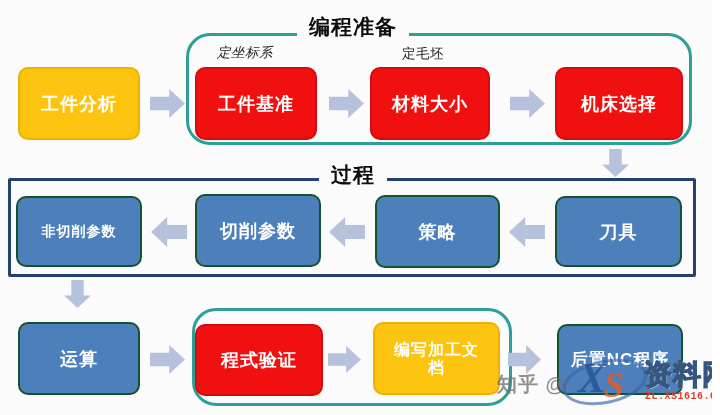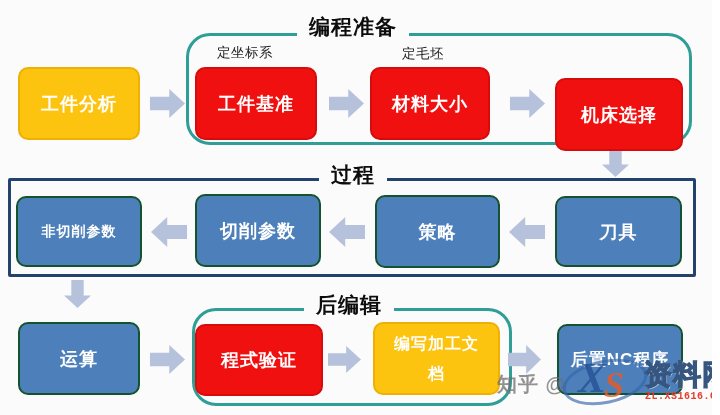--- a/index.html
+++ b/index.html
@@ -37,21 +37,21 @@
     position:absolute;z-index:3;box-sizing:border-box;
     display:flex;align-items:center;justify-content:center;
     border-radius:10px;color:#fff;font-weight:600;
     text-align:center;letter-spacing:1px;
   }
   .box.red{background:#f01010;border:2px solid #d60c0c;}
   .box.yellow{background:#fcc30f;border:2px solid #eeb007;}
   .box.blue{background:#4d80ba;border:2px solid #14532d;}
   .fs18{font-size:18px;}
   .fs17{font-size:17px;}
-  .fs16{font-size:16px;line-height:30px;}
+  .fs16{font-size:16px;line-height:18px;}
   .fs14{font-size:14px;}
   .doc-inner{display:inline-block;width:92px;}
   
   .arrow{position:absolute;z-index:2;background:#b6c2dc;}
   .arrow.right{clip-path:polygon(0% 27%,55% 27%,55% 0%,100% 50%,55% 100%,55% 73%,0% 73%);}
   .arrow.left{clip-path:polygon(100% 27%,45% 27%,45% 0%,0% 50%,45% 100%,45% 73%,100% 73%);}
   .arrow.down{clip-path:polygon(27% 0%,73% 0%,73% 55%,100% 55%,50% 100%,0% 55%,27% 55%);}
   
   .wm-zhihu{
     position:absolute;z-index:8;
@@ -98,38 +98,37 @@
 <body>
 
 <div class="canvas">
 
   <div class="grp teal" style="left:186px;top:33px;width:506px;height:112px;"></div>
   <div class="grp navy" style="left:8px;top:178px;width:688px;height:99px;"></div>
   <div class="grp teal" style="left:192px;top:308px;width:320px;height:98px;"></div>
 
   <div class="grp-title" style="left:353px;top:14px;">编程准备</div>
   <div class="grp-title" style="left:353px;top:162px;">过程</div>
-  <div class="grp-title" style="left:349px;top:292px;">后编辑</div>
 
-  <div class="sublabel" style="left:217px;top:44px;">定坐标系</div>
+  <div class="sublabel" style="left:217px;top:44px;font-style:italic;">定坐标系</div>
   <div class="sublabel" style="left:402px;top:45px;">定毛坯</div>
 
   <div class="box yellow fs18" style="left:18px;top:67px;width:122px;height:73px;">
     <span>工件分析</span>
   </div>
   <div class="arrow right" style="left:150px;top:89px;width:35px;height:29px;"></div>
   <div class="box red fs18" style="left:195px;top:67px;width:122px;height:73px;">
     <span>工件基准</span>
   </div>
   <div class="arrow right" style="left:329px;top:89px;width:35px;height:29px;"></div>
   <div class="box red fs18" style="left:370px;top:67px;width:120px;height:73px;">
     <span>材料大小</span>
   </div>
   <div class="arrow right" style="left:510px;top:89px;width:35px;height:29px;"></div>
-  <div class="box red fs18" style="left:555px;top:78px;width:128px;height:73px;">
+  <div class="box red fs18" style="left:555px;top:67px;width:128px;height:73px;">
     <span>机床选择</span>
   </div>
 
   <div class="arrow down" style="left:602px;top:149px;width:27px;height:28px;"></div>
 
   <div class="box blue fs18" style="left:555px;top:196px;width:127px;height:71px;">
     <span>刀具</span>
   </div>
   <div class="arrow left" style="left:509px;top:217px;width:36px;height:30px;"></div>
   <div class="box blue fs18" style="left:375px;top:195px;width:125px;height:73px;">

